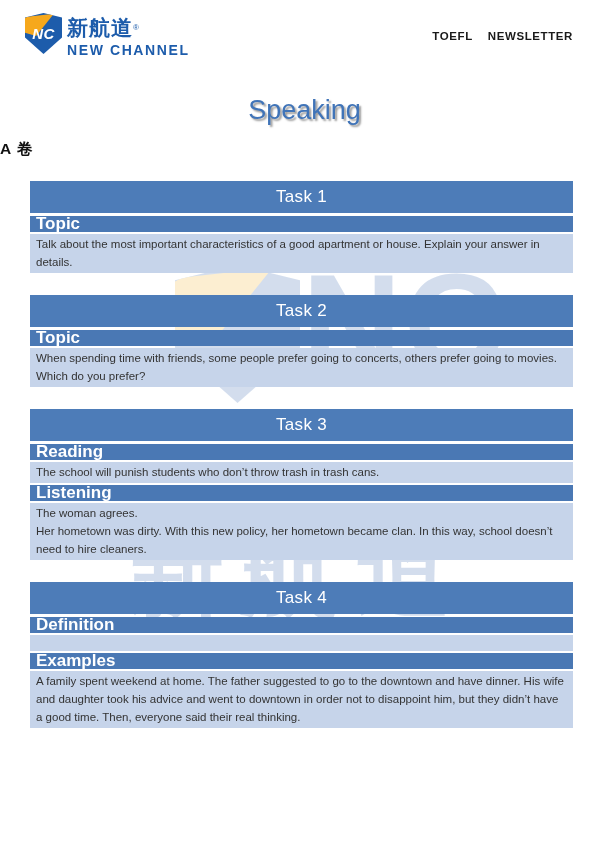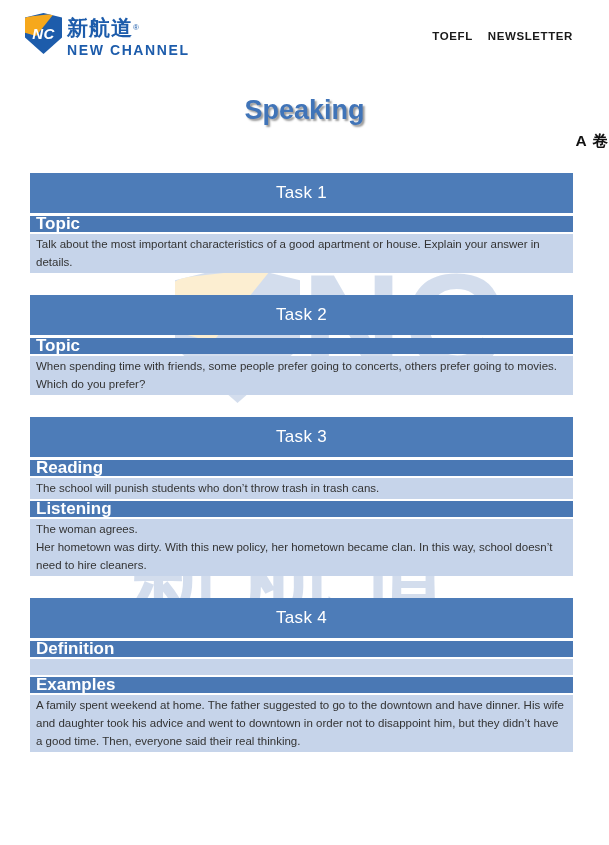--- a/index.html
+++ b/index.html
@@ -77,35 +77,35 @@
   .masthead {
     padding-top:17px;
     font-size:11.5px; font-weight:bold; color:#1a1a1a; letter-spacing:0.6px;
   }
   .masthead .mh-word + .mh-word { margin-left:15px; }
 
   
   .title {
     position:relative; z-index:2;
     margin-top:37px; text-align:center;
-    font-size:27px; font-weight:bold; color:#4074b8;
+    font-size:27px; font-weight:normal; color:#4074b8;
     text-shadow:2px 2px 2px #9a9a9a;
   }
   .subtitle {
     position:relative; z-index:2;
-    margin-top:5px; text-align:right;
+    margin-top:13px; text-align:left;
     font-size:15.5px; font-weight:bold; color:#111111;
     letter-spacing:1px;
   }
 
   
   .sections { position:relative; z-index:1; margin:21px 36px 0 30px; }
   .task { margin-bottom:22px; }
   .task-header {
-    height:40px; background:#4d7cb8;
+    height:32px; background:#4d7cb8;
     display:flex; align-items:center; justify-content:center;
     color:#ffffff; font-size:17px; letter-spacing:0.3px;
     margin-bottom:3px;
   }
   .row-label {
     margin-top:2px; background:#4a78b4;
     color:#ffffff; font-size:17px; font-weight:bold;
     padding:1px 6px 2px 6px; line-height:13px;
   }
   .row-body {

